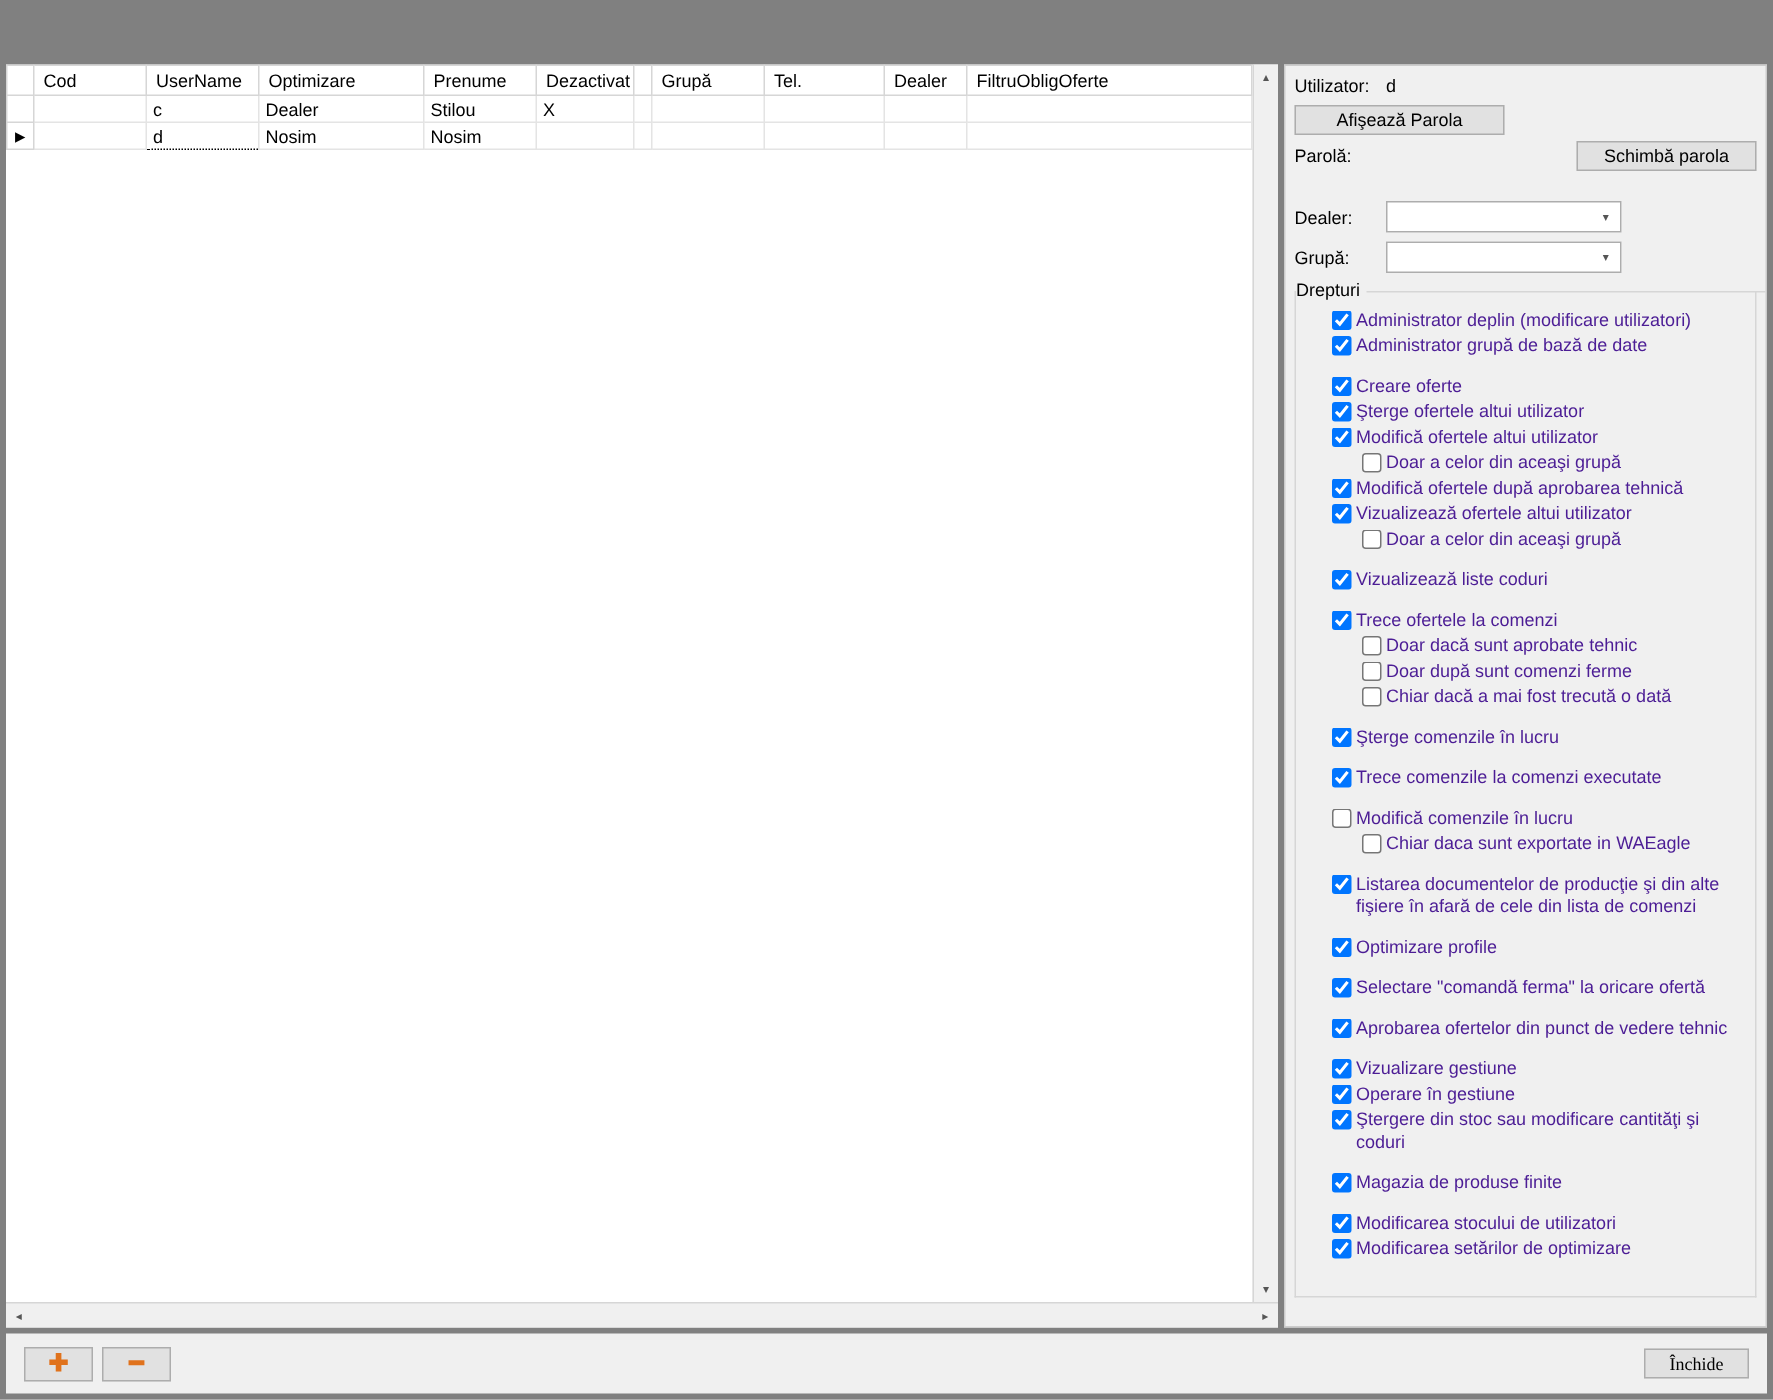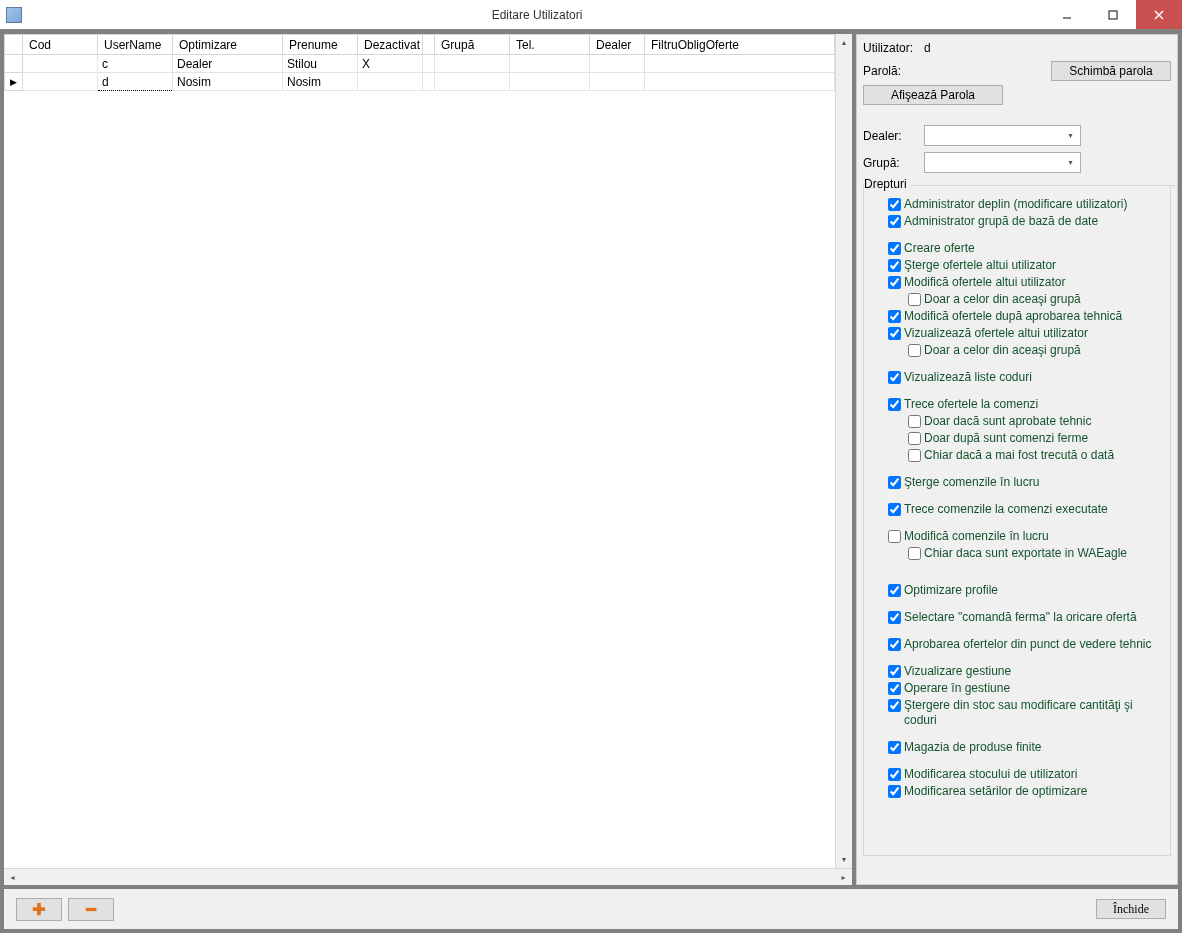--- a/index.html
+++ b/index.html
@@ -6,21 +6,21 @@
   body { margin: 0; padding: 0; font-family: "Segoe UI", Tahoma, sans-serif; font-size: 12px; background: #808080; width: 1182px; height: 933px; overflow: hidden; }
   .window { background: #808080; width: 1182px; height: 933px; display: flex; flex-direction: column; }
   .titlebar { height: 30px; background: #fff; display: flex; align-items: center; padding: 0 0 0 6px; border-bottom: 1px solid #888; }
   .titlebar .icon { width: 16px; height: 16px; background: linear-gradient(135deg, #a3c4ec, #7aa8d8); border: 1px solid #5b7da1; margin-right: 8px; }
   .titlebar .title { flex: 1; text-align: center; color: #333; font-size: 12px; }
   .titlebar .controls { display: flex; align-items: stretch; height: 100%; }
   .titlebar .ctrl { width: 46px; display: flex; align-items: center; justify-content: center; color: #333; font-size: 14px; }
   .titlebar .ctrl.close { background: #c8504f; color: #fff; width: 46px; }
   .titlebar .ctrl svg { width: 10px; height: 10px; }
   .content { flex: 1; background: #808080; padding: 4px; display: flex; flex-direction: column; }
-  .main { flex: 1; display: flex; gap: 4px; min-height: 0; }
+  .main { flex: 1; display: flex; gap: 4px; min-height: 0; margin-top: 39px; }
   .left { flex: 1; display: flex; flex-direction: column; background: #fff; min-height: 0; }
   .grid-wrap { flex: 1; overflow: hidden; position: relative; display: flex; }
   table.grid { border-collapse: collapse; width: 100%; table-layout: fixed; font-size: 12px; }
   table.grid th { background: #fff; border: 1px solid #d6d6d6; text-align: left; padding: 2px 6px; font-weight: normal; height: 20px; color: #000; }
   table.grid td { border: 1px solid #e4e4e4; padding: 1px 4px; height: 18px; background:#fff; color:#000; }
   table.grid .rowhdr { width: 18px; background: #fff; border: 1px solid #d6d6d6; text-align: center; font-size: 9px; padding:0; }
   .redcell { background: #ff0000; padding:0; }
   .selcell { border: 1px dotted #000 !important; background:#f8f8f8; }
   .vscroll { width: 17px; background: #f0f0f0; border-left: 1px solid #d6d6d6; display:flex; flex-direction:column; justify-content:space-between; }
   .vscroll .arr { height: 17px; background:#f0f0f0; display:flex; align-items:center; justify-content:center; font-size:8px; color:#555; }
@@ -34,53 +34,31 @@
   .combo { border: 1px solid #adadad; background: #fff; height: 21px; width: 157px; display: flex; align-items: center; justify-content: space-between; padding: 0 2px 0 4px; }
   .combo .drop { width: 15px; text-align: center; font-size: 8px; color: #555; }
   .group { border: 1px solid #d6d6d6; border-top: none; margin-top: 6px; position: relative; }
   .group .legend { position: absolute; top: -8px; left: 0; background: #f0f0f0; padding: 0 4px 0 0; font-size: 12px; }
   .group .legend::after { content:''; position:absolute; top:8px; left:100%; width:300px; border-top:1px solid #d6d6d6; }
   .group-inner { padding: 12px 4px 4px 4px; height: 670px; overflow: hidden; }
   .chk { display: flex; align-items: flex-start; gap: 3px; margin: 0 0 2px 20px; line-height: 15px; }
   .chk input { margin: 1px 0 0 0; width: 13px; height: 13px; flex-shrink: 0; }
   .chk.sub { margin-left: 40px; }
   .chk-spacer { height: 10px; }
-  .chk label { color: #14532d; flex:1; }
+  .chk label { color: #4c1d95; flex:1; }
   .bottombar { height: 40px; background: #f0f0f0; border-top: 0; display: flex; align-items: center; padding: 0 12px; margin-top: 4px; }
   .bottombar .iconbtn { border: 1px solid #adadad; background: #e1e1e1; width: 46px; height: 23px; display: flex; align-items: center; justify-content: center; font-size: 16px; font-weight: bold; margin-right: 6px; }
   .bottombar .iconbtn.plus { color: #e0721c; }
   .bottombar .iconbtn.minus { color: #e0721c; }
   .bottombar .spacer { flex: 1; }
 </style>
 </head>
 <body>
 
 <div class="window">
-  <div class="titlebar">
-    <div class="icon"></div>
-    <div class="title">Editare Utilizatori</div>
-    <div class="controls">
-      <div class="ctrl">
-          <svg viewBox="0 0 10 10">
-            <line x1="1" y1="8" x2="9" y2="8" stroke="#333" stroke-width="1.2"></line>
-          </svg>
-        </div>
-      <div class="ctrl">
-          <svg viewBox="0 0 10 10">
-            <rect x="1" y="1" width="8" height="8" fill="none" stroke="#333" stroke-width="1.2"></rect>
-          </svg>
-        </div>
-      <div class="ctrl close">
-          <svg viewBox="0 0 10 10">
-            <line x1="1" y1="1" x2="9" y2="9" stroke="#fff" stroke-width="1.4"></line>
-            <line x1="9" y1="1" x2="1" y2="9" stroke="#fff" stroke-width="1.4"></line>
-          </svg>
-        </div>
-    </div>
-  </div>
 
   <div class="content">
     <div class="main">
 
       <div class="left">
         <div class="grid-wrap">
           <div style="flex:1; overflow:hidden;">
             <table class="grid" id="grid">
               <colgroup>
                 <col style="width:18px">
@@ -149,27 +127,27 @@
           <div class="arr">◂</div>
           <div class="arr">▸</div>
         </div>
       </div>
 
       <div class="right">
         <div class="formrow">
           <label>Utilizator:</label>
           <span class="val">d</span>
         </div>
+        <div style="margin-left:0px;">
+          <div class="btn" style="min-width:140px;">Afişează Parola</div>
+        </div>
         <div style="display:flex; align-items:center; gap:6px;">
           <label style="width:55px;">Parolă:</label>
           <div style="flex:1;"></div>
           <div class="btn" style="min-width:120px;">Schimbă parola</div>
-        </div>
-        <div style="margin-left:0px;">
-          <div class="btn" style="min-width:140px;">Afişează Parola</div>
         </div>
 
         <div style="height:12px;"></div>
 
         <div class="formrow">
           <label>Dealer:</label>
           <div class="combo">
             <span></span>
             <span class="drop">▾</span>
           </div>
@@ -257,20 +235,24 @@
               <div class="chk-spacer"></div>
               <div class="chk">
                 <input type="checkbox" style="">
                 <label>Modifică comenzile în lucru</label>
               </div>
               <div class="chk sub">
                 <input type="checkbox" style="">
                 <label>Chiar daca sunt exportate in WAEagle</label>
               </div>
               <div class="chk-spacer"></div>
+              <div class="chk">
+                <input type="checkbox" checked="" style="">
+                <label>Listarea documentelor de producţie şi din alte fişiere în afară de cele din lista de comenzi</label>
+              </div>
               <div class="chk-spacer"></div>
               <div class="chk">
                 <input type="checkbox" checked="" style="">
                 <label>Optimizare profile</label>
               </div>
               <div class="chk-spacer"></div>
               <div class="chk">
                 <input type="checkbox" checked="" style="">
                 <label>Selectare "comandă ferma" la oricare ofertă</label>
               </div>

